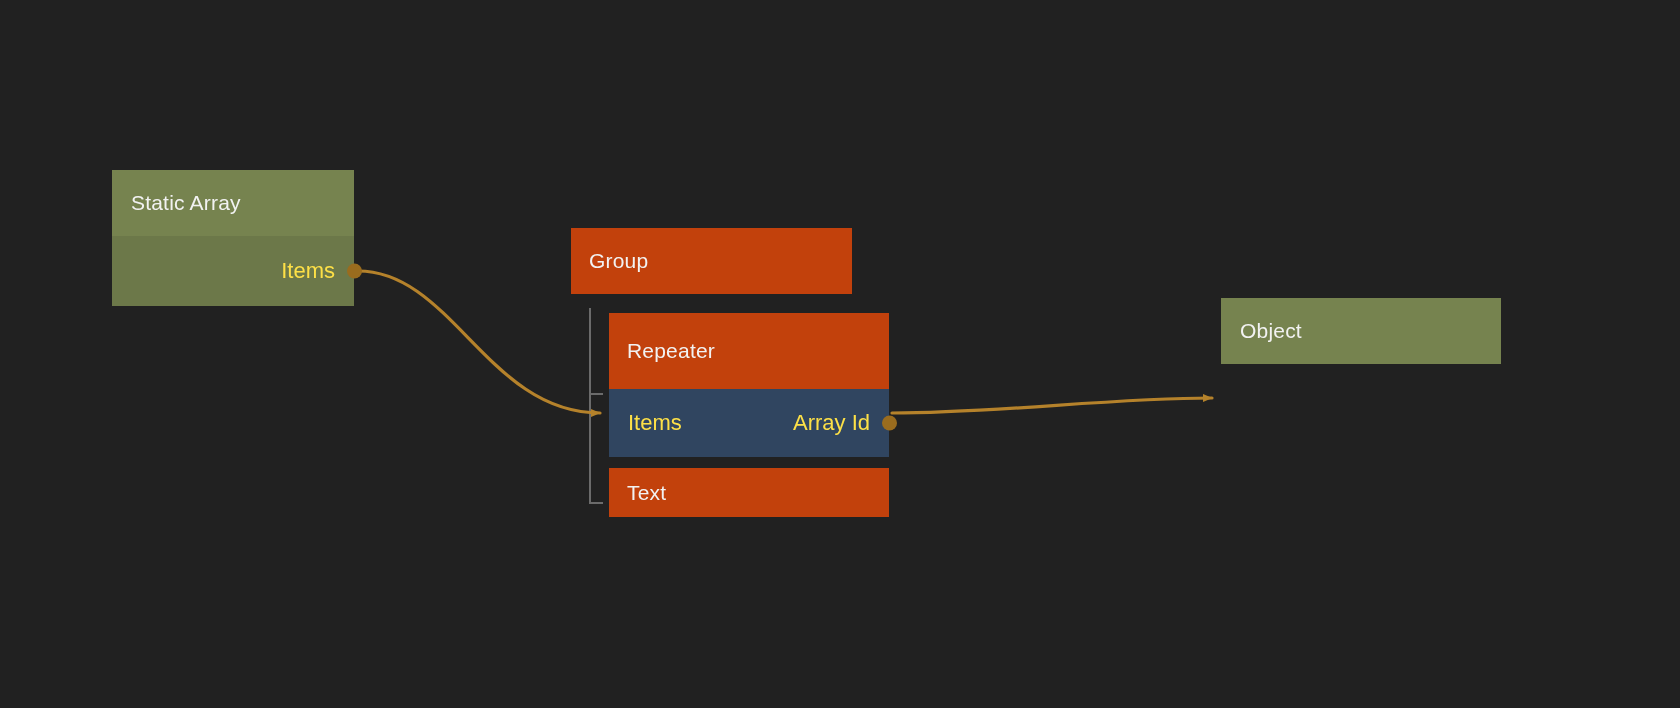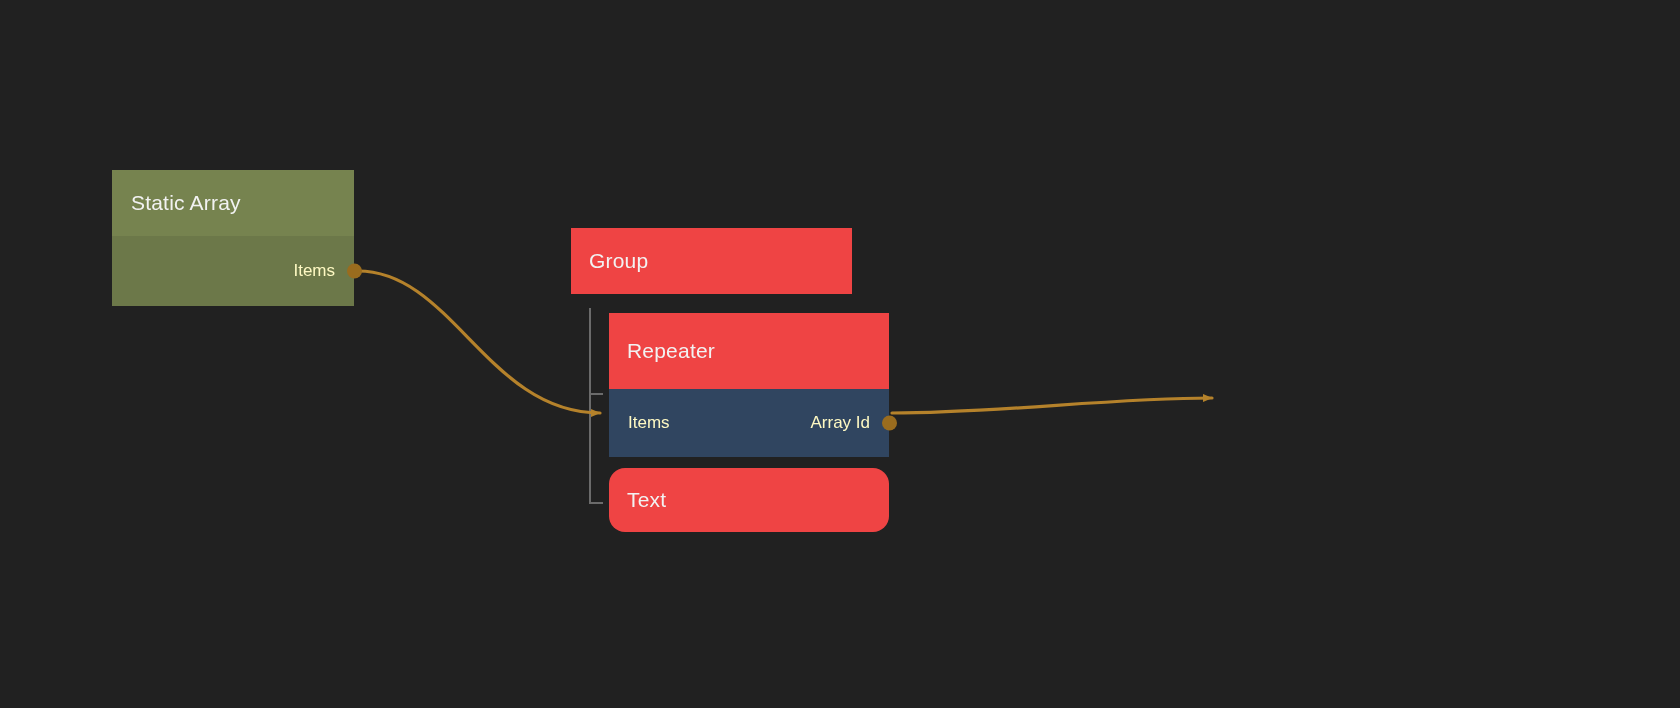--- a/index.html
+++ b/index.html
@@ -47,22 +47,22 @@
   }
   .port-row {
     position: relative;
     display: flex;
     align-items: center;
     box-sizing: border-box;
     height: 100%;
     padding: 0 19px;
   }
   .port-label {
-    color: #fef9c3;
-    font-size: 17px;
+    color: #fde047;
+    font-size: 22px;
     white-space: nowrap;
     text-align: right;
   }
   .port-label.in {
     margin-right: auto;
   }
   .port-label.out {
     margin-left: auto;
   }
   .port-dot {
@@ -72,21 +72,21 @@
     border-radius: 50%;
     top: 50%;
     transform: translateY(-50%);
   }
   .port-dot.right { right: -8px; }
 
   
   .node.green > .node-header { background: #76834f; }
   .node.green > .node-body   { background: #6c7849; }
   
-  .node.blue  > .node-header { background: #ef4444; padding-left: 18px; }
+  .node.blue  > .node-header { background: #c2410c; padding-left: 18px; }
   .node.blue  > .node-body   { background: #304560; }
 
   
   .tree-line {
     position: absolute;
     background: #6b6b6b;
     z-index: 1;
   }
 </style>
 </head>
@@ -129,19 +129,20 @@
     <div class="node-body" style="height:68px;">
       <div class="port-row">
         <span class="port-label in">Items</span>
         <span class="port-label out">Array Id</span>
         <span class="port-dot right" style="background:#9a6c1e;"></span>
       </div>
     </div>
   </div>
 
   <div class="node blue" style="left:609px; top:468px; width:280px;">
-    <div class="node-header" style="height:64px;border-radius:16px;">Text</div>
+    <div class="node-header" style="height:49px;">Text</div>
   </div>
 
   <div class="node green" style="left:1221px; top:298px; width:280px;">
+    <div class="node-header" style="height:66px;">Object</div>
   </div>
 
 </div>
 
 </body></html>

